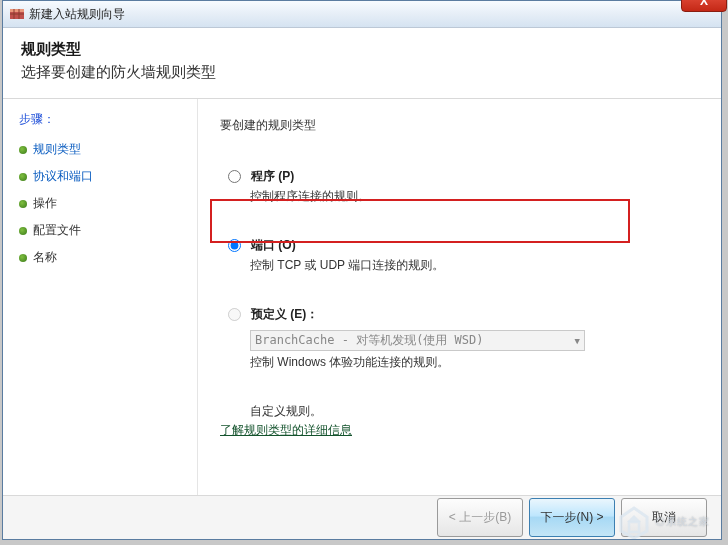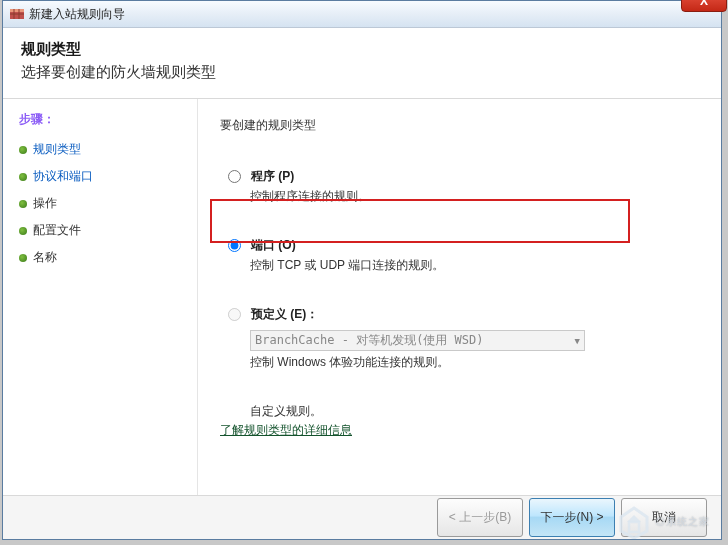--- a/index.html
+++ b/index.html
@@ -60,21 +60,21 @@
     .body {
       flex: 1;
       display: flex;
       background: #fff;
     }
     .sidebar {
       width: 195px;
       padding: 12px 12px 12px 16px;
       border-right: 1px solid #e5e5e5;
     }
-    .steps-label { font-weight: bold; font-size: 12px; color: #8b5cf6; margin-bottom: 8px; }
+    .steps-label { font-weight: normal; font-size: 12px; color: #1d4ed8; margin-bottom: 8px; }
     .step {
       display: flex;
       align-items: center;
       gap: 6px;
       padding: 5px 0;
       font-size: 12px;
     }
     .bullet {
       width: 8px; height: 8px; border-radius: 50%;
       background: radial-gradient(circle at 3px 3px, #7fbf3f, #3a7a1a);

